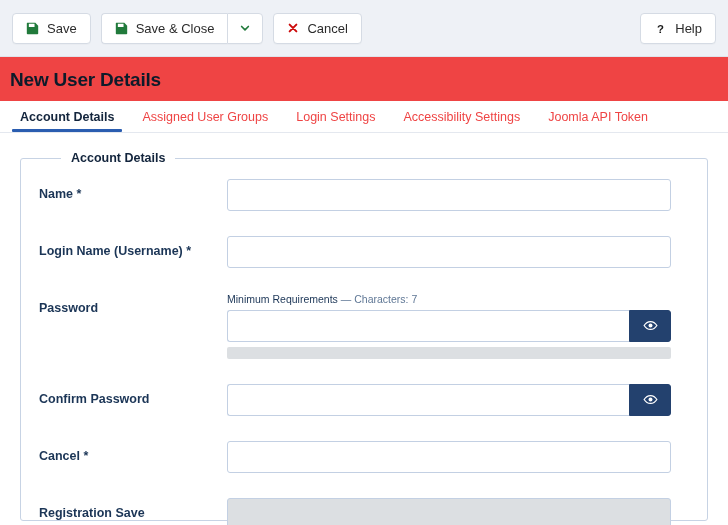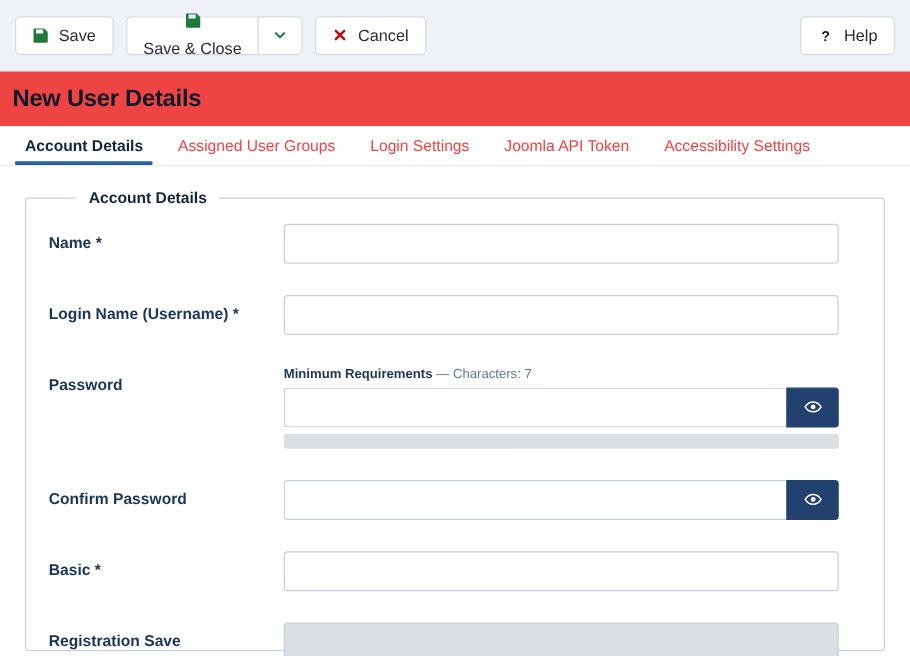--- a/index.html
+++ b/index.html
@@ -43,21 +43,20 @@
   }
 
   .split {
     display: inline-flex;
     align-items: stretch;
   }
   .split .btn-main {
     border-top-right-radius: 0;
     border-bottom-right-radius: 0;
     border-right: none;
-    flex-direction: column;
   }
   .split .btn-caret {
     border-top-left-radius: 0;
     border-bottom-left-radius: 0;
     padding: 0 11px;
     min-width: 34px;
   }
 
   .ico { display: inline-flex; align-items: center; justify-content: center; line-height: 0; }
   .ico svg { display: block; }
@@ -170,21 +169,21 @@
     border-color: #c3d0e3;
     color: #6a7483;
   }
 
   .hint {
     font-size: 10.5px;
     color: #5f7795;
     margin-bottom: 4px;
     line-height: 1.2;
   }
-  .hint b { color: #1b3556; font-weight: bold; }
+  .hint b { color: #1b3556; font-weight: normal; }
 
   .pw-group { display: flex; align-items: stretch; width: 100%; }
   .pw-group .inp {
     border-top-right-radius: 0;
     border-bottom-right-radius: 0;
     border-right: none;
   }
   .eye-btn {
     flex: 0 0 42px;
     width: 42px;
@@ -275,24 +274,24 @@
   <button class="tab active">
     <span>Account Details</span>
   </button>
   <button class="tab">
     <span>Assigned User Groups</span>
   </button>
   <button class="tab">
     <span>Login Settings</span>
   </button>
   <button class="tab">
+    <span>Accessibility Settings</span>
+  </button>
+  <button class="tab">
     <span>Joomla API Token</span>
-  </button>
-  <button class="tab">
-    <span>Accessibility Settings</span>
   </button>
 </div>
 
 <div class="content">
   <fieldset class="account-fs">
     <legend>Account Details</legend>
 
     <div class="row">
       <div class="lbl">Name *</div>
       <div class="ctl">
@@ -341,21 +340,21 @@
                 <path d="M1.2 8s2.6-4.2 6.8-4.2S14.8 8 14.8 8s-2.6 4.2-6.8 4.2S1.2 8 1.2 8z"></path>
                 <circle cx="8" cy="8" r="2.1" fill="#ffffff" stroke="none"></circle>
               </svg>
             </span>
           </button>
         </div>
       </div>
     </div>
 
     <div class="row">
-      <div class="lbl">Basic *</div>
+      <div class="lbl">Cancel *</div>
       <div class="ctl">
         <input class="inp" type="email" placeholder="" style="">
       </div>
     </div>
 
     <div class="row">
       <div class="lbl">Registration Save</div>
       <div class="ctl">
         <input class="inp" type="text" disabled="" placeholder="" style="">
       </div>

